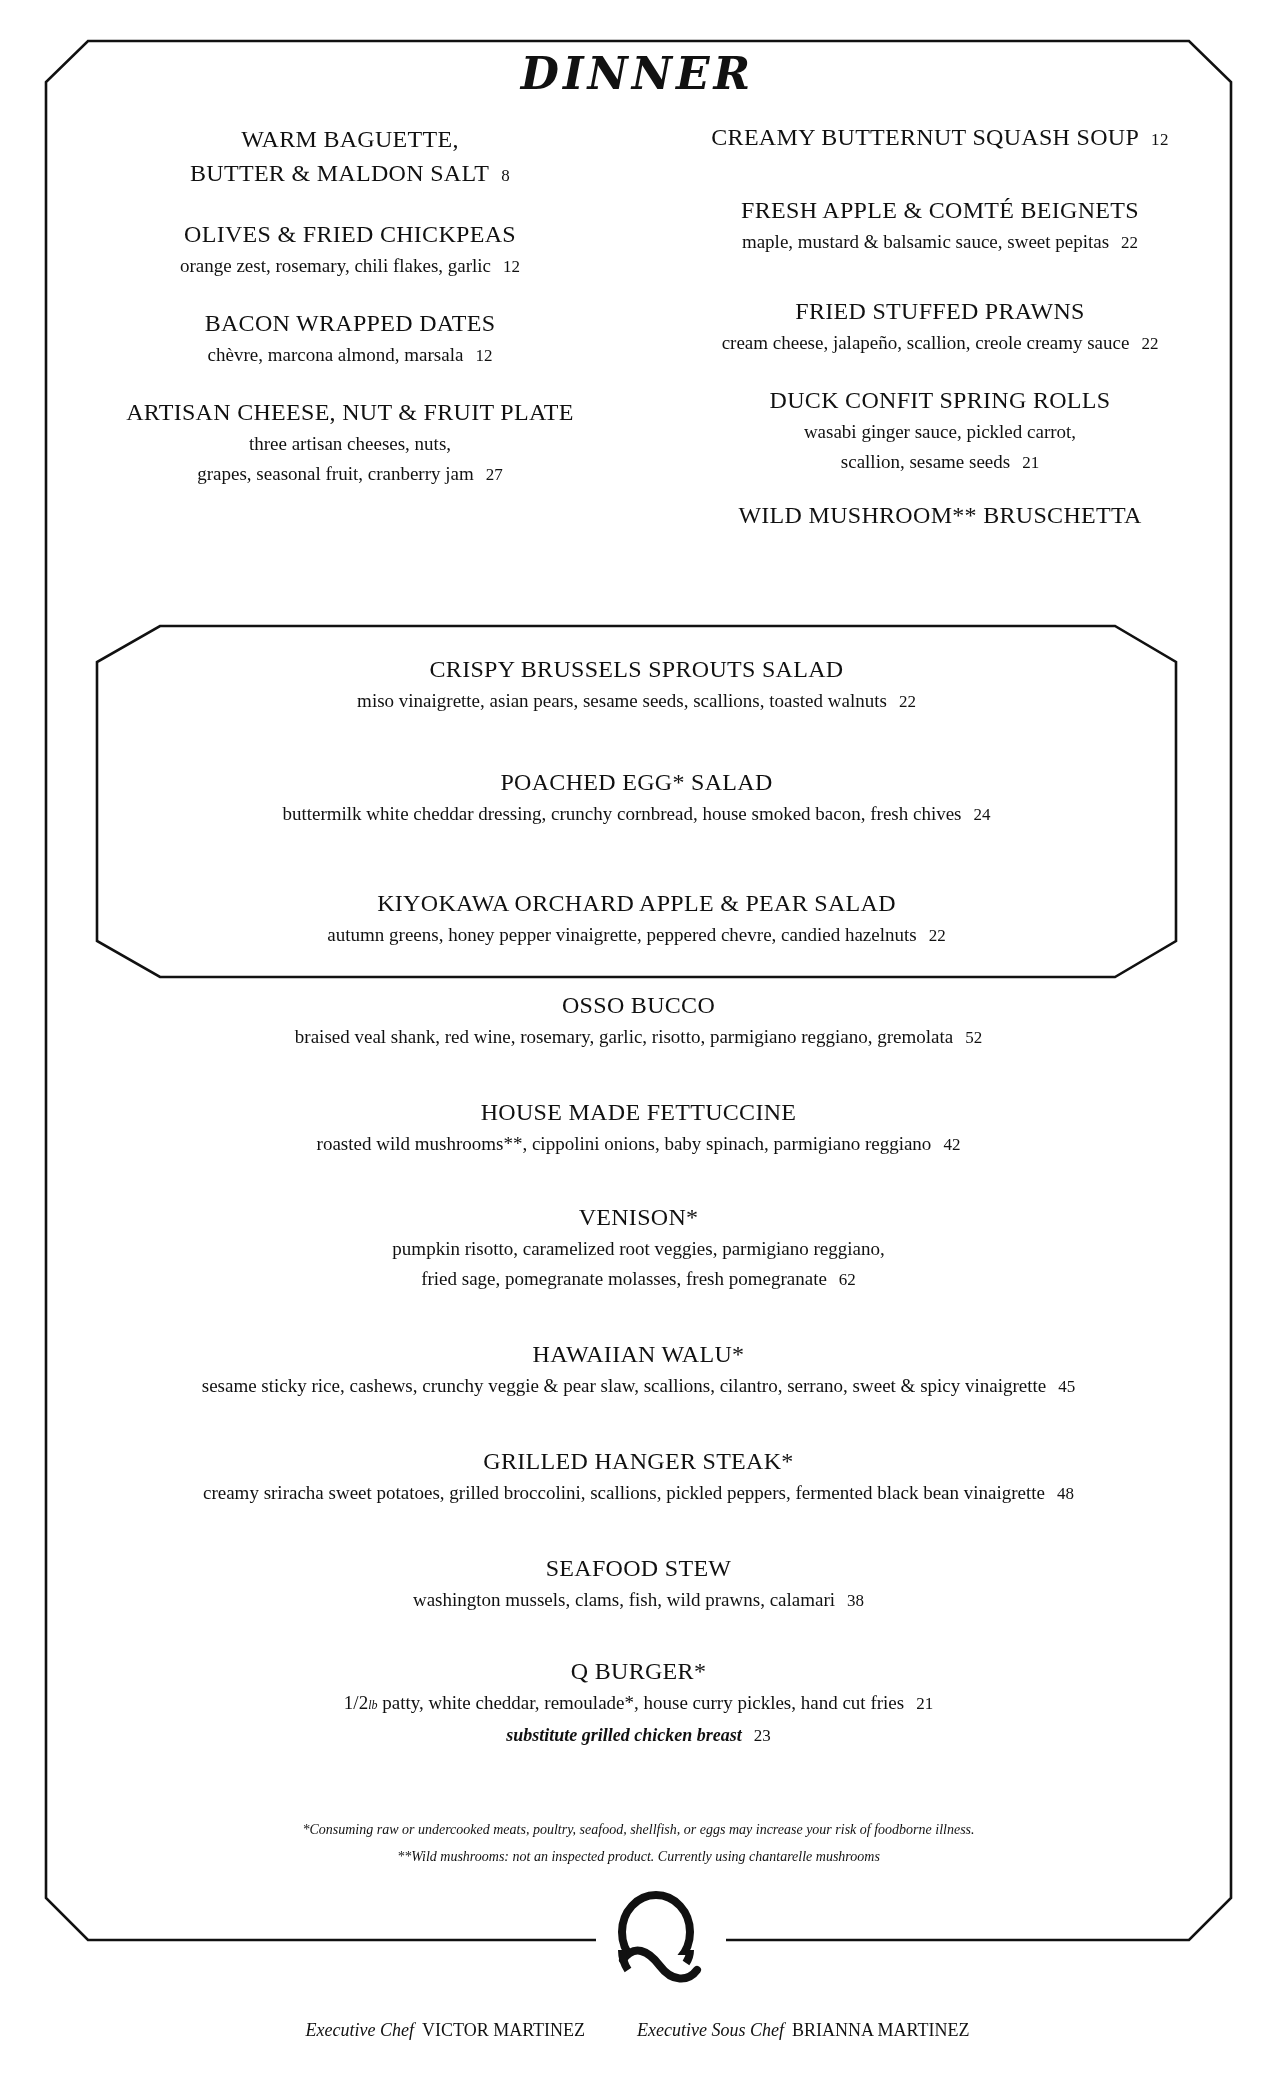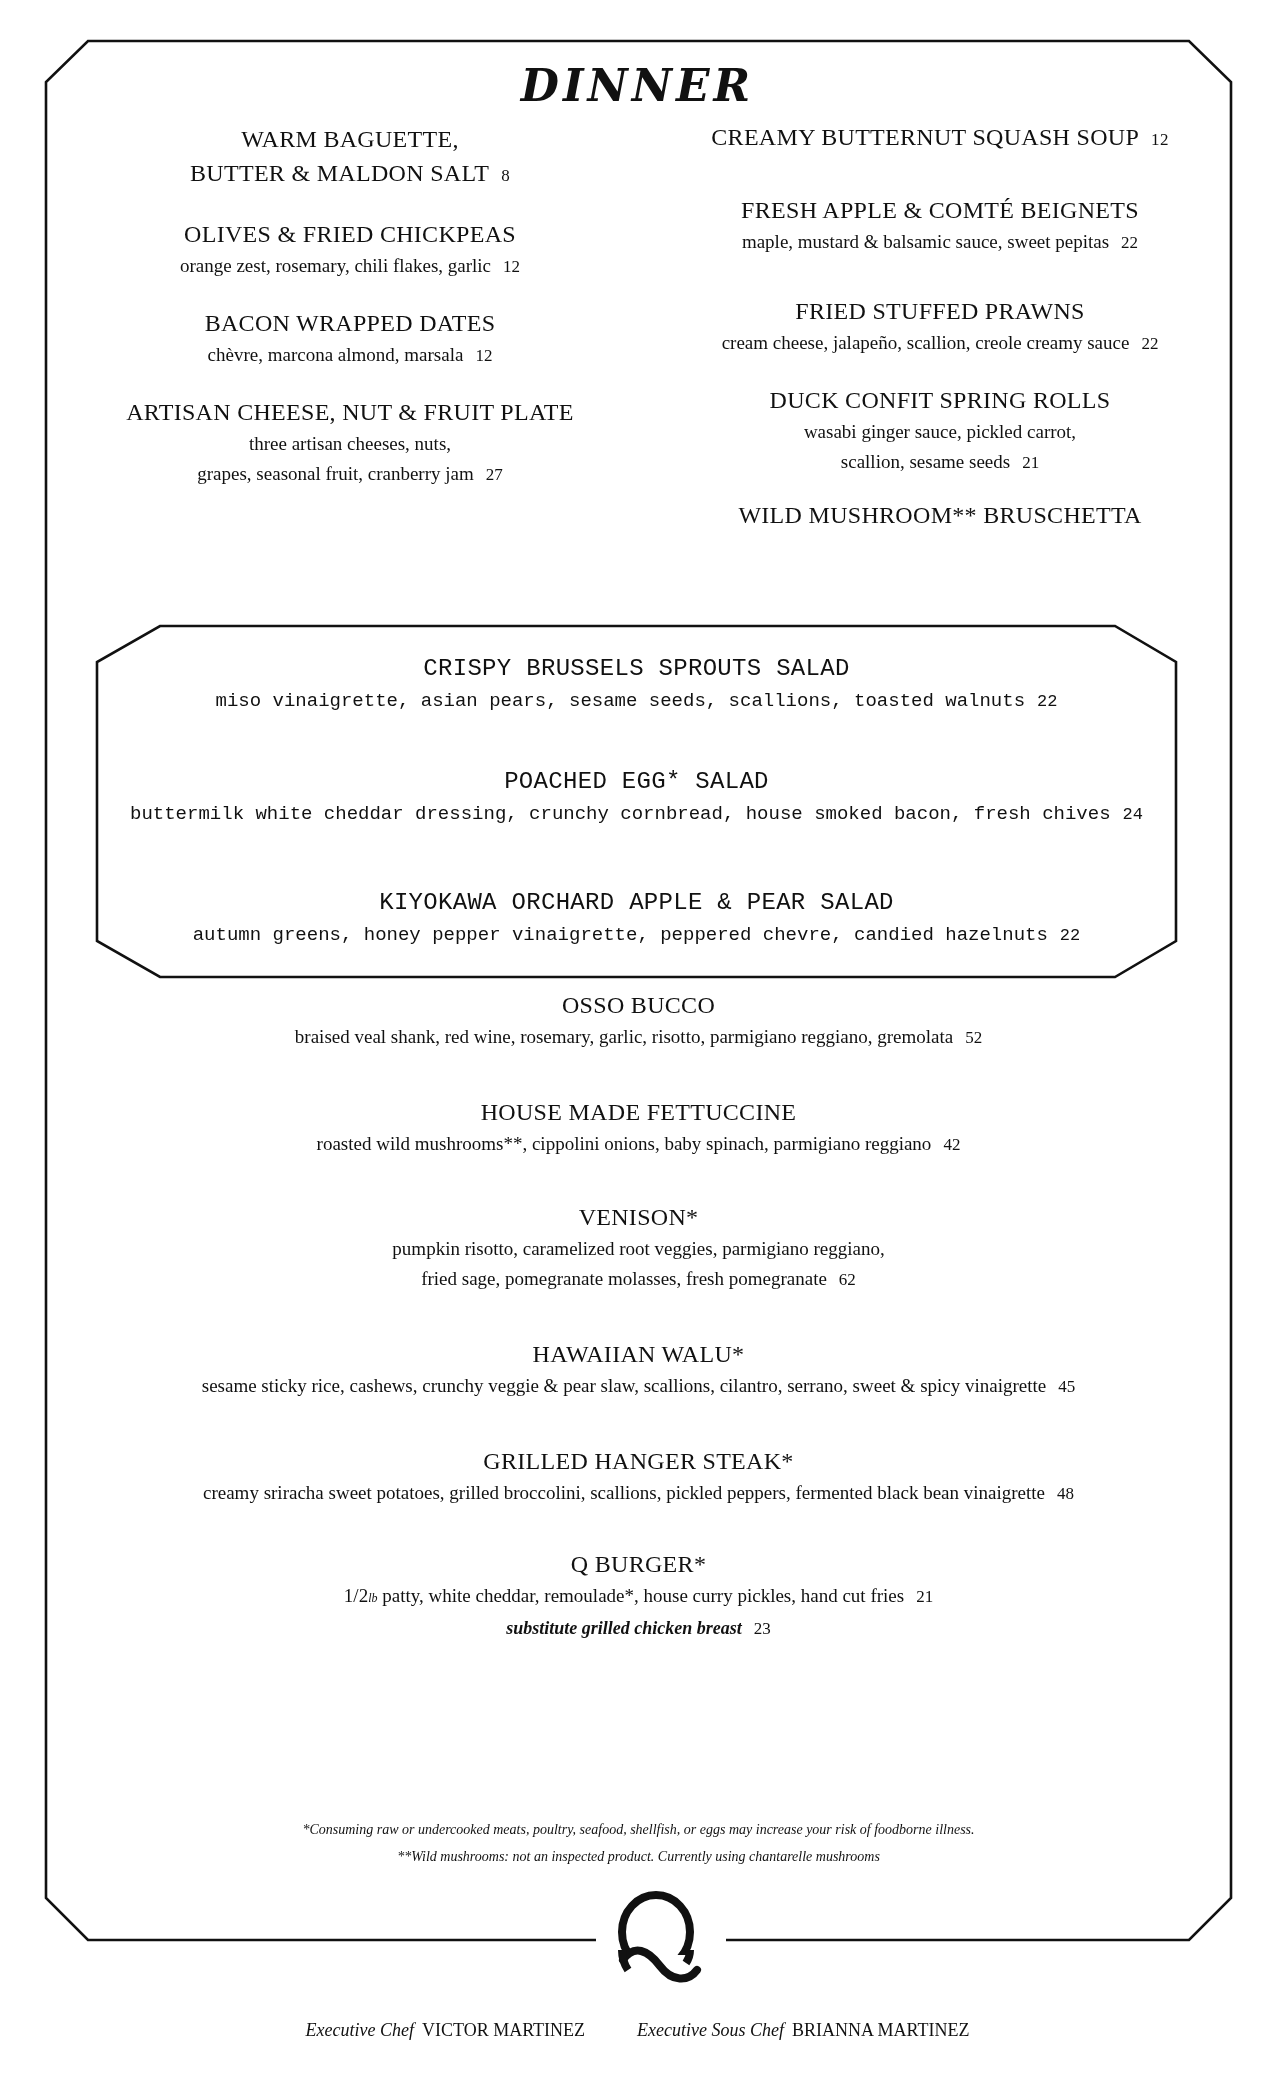--- a/index.html
+++ b/index.html
@@ -28,21 +28,21 @@
   <polygon points="160,626 1115,626 1176,662 1176,941 1115,977 160,977 97,941 97,662" fill="none" stroke="#111" stroke-width="2.6"></polygon>
   <g>
     <ellipse cx="656" cy="1932" rx="34" ry="37" fill="none" stroke="#111" stroke-width="8"></ellipse>
     <rect x="618" y="1955" width="76" height="30" fill="#fff"></rect>
     <path d="M623,1960 C634,1944 648,1950 660,1966 C672,1982 688,1982 697,1970" fill="none" stroke="#111" stroke-width="8" stroke-linecap="round"></path>
     <path d="M622,1950 C622,1958 624,1964 628,1970" fill="none" stroke="#111" stroke-width="8"></path>
     <path d="M690,1950 C690,1956 688,1960 686,1963" fill="none" stroke="#111" stroke-width="8"></path>
   </g>
 </svg>
 
-<div class="abs title" style="left:0; width:1275px; top:60px;">DINNER</div>
+<div class="abs title" style="left:0; width:1275px; top:48px;">DINNER</div>
 
 <div class="col" style="left:60px; width:580px; top:122px;">
   <div class="item">
     <div class="name">WARM BAGUETTE,</div>
     <div class="name"><span>BUTTER &amp; MALDON SALT</span><span class="price">8</span></div>
   </div>
   <div class="item" style="margin-top:24px;">
     <div class="name">OLIVES &amp; FRIED CHICKPEAS</div>
     <div class="desc"><span>orange zest, rosemary, chili flakes, garlic</span><span class="price">12</span></div>
   </div>
@@ -72,21 +72,21 @@
   <div class="item" style="margin-top:24px;">
     <div class="name">DUCK CONFIT SPRING ROLLS</div>
     <div class="desc">wasabi ginger sauce, pickled carrot,</div>
     <div class="desc"><span>scallion, sesame seeds</span><span class="price">21</span></div>
   </div>
   <div class="item" style="margin-top:20px;">
     <div class="name">WILD MUSHROOM** BRUSCHETTA</div>
   </div>
 </div>
 
-<div class="col" style="left:97px; width:1079px; top:652px;font-family:Liberation Mono, monospace;">
+<div class="col" style="left:97px; width:1079px; top:652px;">
   <div class="item">
     <div class="name">CRISPY BRUSSELS SPROUTS SALAD</div>
     <div class="desc"><span>miso vinaigrette, asian pears, sesame seeds, scallions, toasted walnuts</span><span class="price">22</span></div>
   </div>
   <div class="item" style="margin-top:48px;">
     <div class="name">POACHED EGG* SALAD</div>
     <div class="desc"><span>buttermilk white cheddar dressing, crunchy cornbread, house smoked bacon, fresh chives</span><span class="price">24</span></div>
   </div>
   <div class="item" style="margin-top:56px;">
     <div class="name">KIYOKAWA ORCHARD APPLE &amp; PEAR SALAD</div>
@@ -109,20 +109,24 @@
     <div class="desc"><span>fried sage, pomegranate molasses, fresh pomegranate</span><span class="price">62</span></div>
   </div>
   <div class="item" style="margin-top:42px;">
     <div class="name">HAWAIIAN WALU*</div>
     <div class="desc"><span>sesame sticky rice, cashews, crunchy veggie &amp; pear slaw, scallions, cilantro, serrano, sweet &amp; spicy vinaigrette</span><span class="price">45</span></div>
   </div>
   <div class="item" style="margin-top:42px;">
     <div class="name">GRILLED HANGER STEAK*</div>
     <div class="desc"><span>creamy sriracha sweet potatoes, grilled broccolini, scallions, pickled peppers, fermented black bean vinaigrette</span><span class="price">48</span></div>
   </div>
+  <div class="item" style="margin-top:42px;">
+    <div class="name">SEAFOOD STEW</div>
+    <div class="desc"><span>washington mussels, clams, fish, wild prawns, calamari</span><span class="price">38</span></div>
+  </div>
   <div class="item" style="margin-top:38px;">
     <div class="name">Q BURGER*</div>
     <div class="desc"><span>1/2</span><span class="lb">lb</span> <span>patty, white cheddar, remoulade*, house curry pickles, hand cut fries</span><span class="price">21</span></div>
     <div class="desc"><span class="sub">substitute grilled chicken breast</span><span class="price">23</span></div>
   </div>
 </div>
 
 <div class="col" style="left:46px; width:1185px; top:1820px;">
   <div class="note">*Consuming  raw or undercooked meats, poultry, seafood, shellfish, or eggs may increase your risk of foodborne illness.</div>
   <div class="note" style="margin-top:8px;">**Wild mushrooms: not an inspected product.  Currently using chantarelle mushrooms</div>

